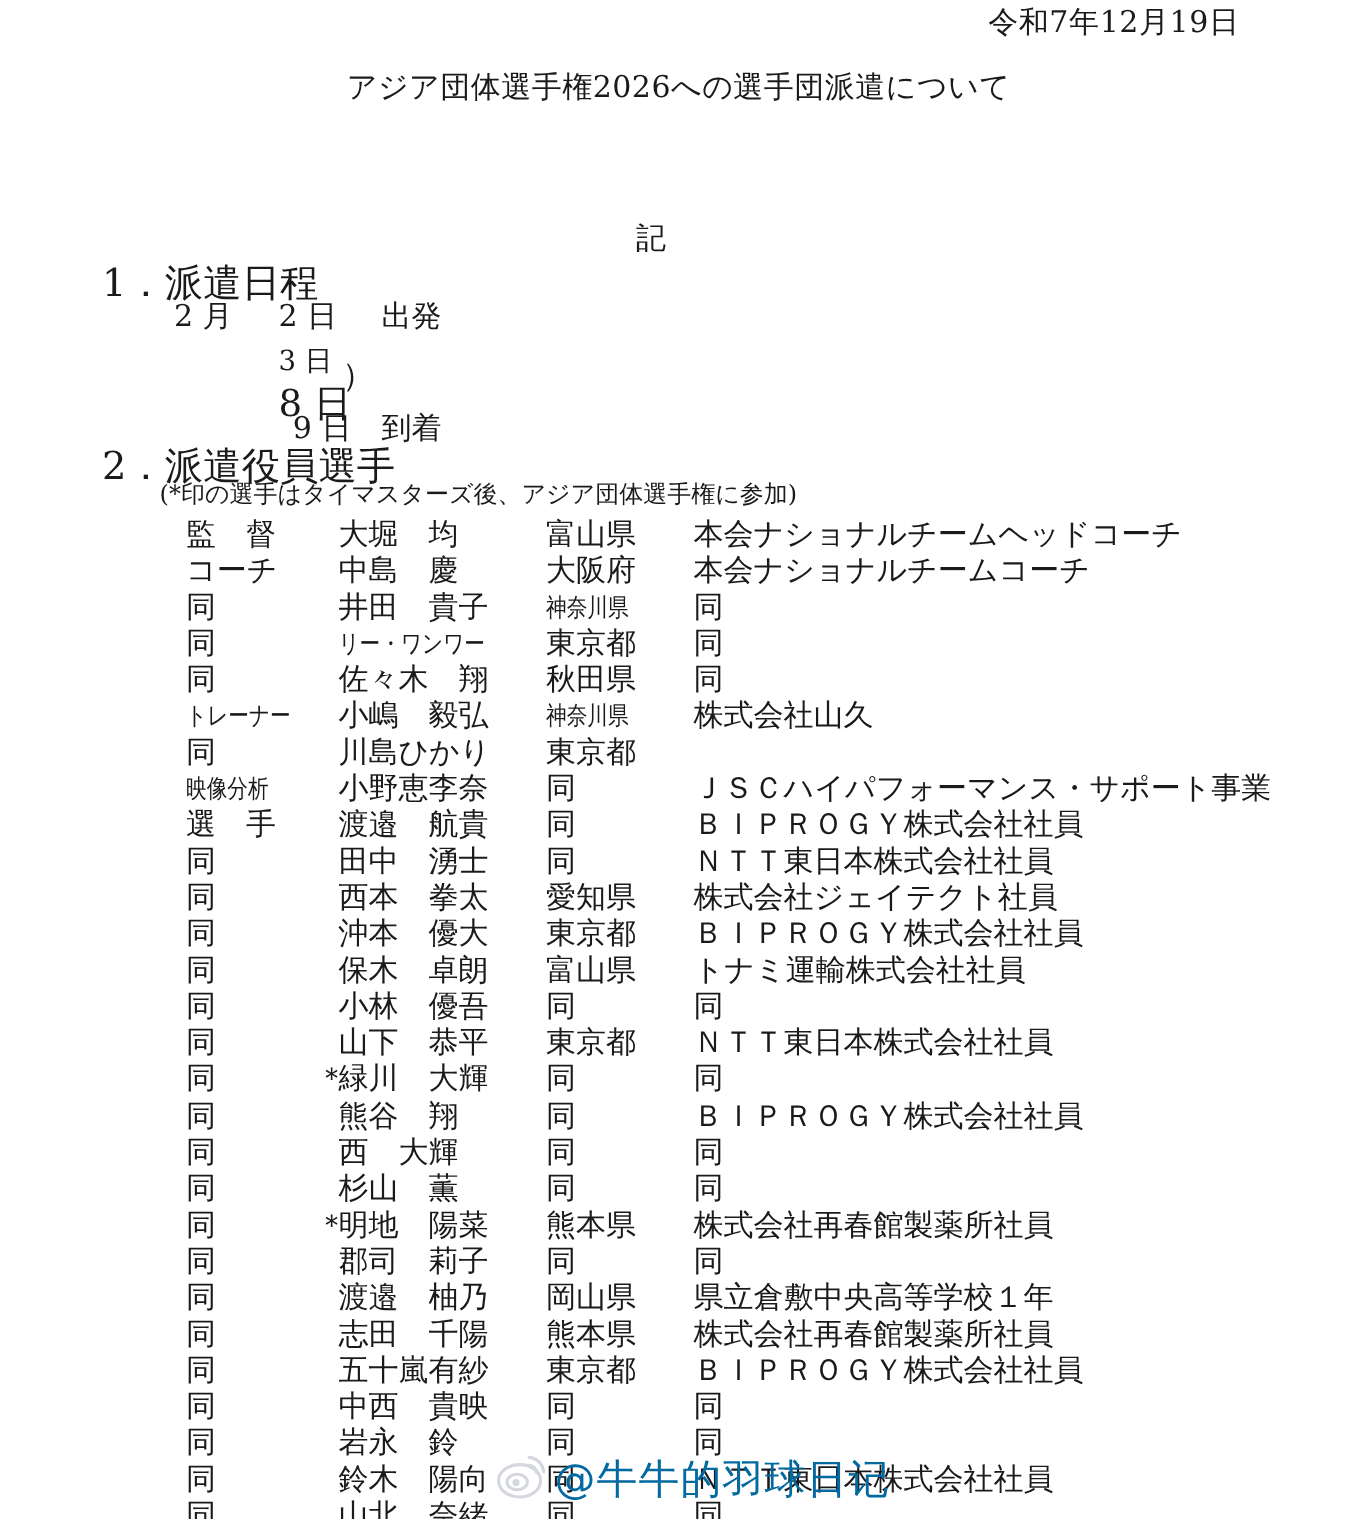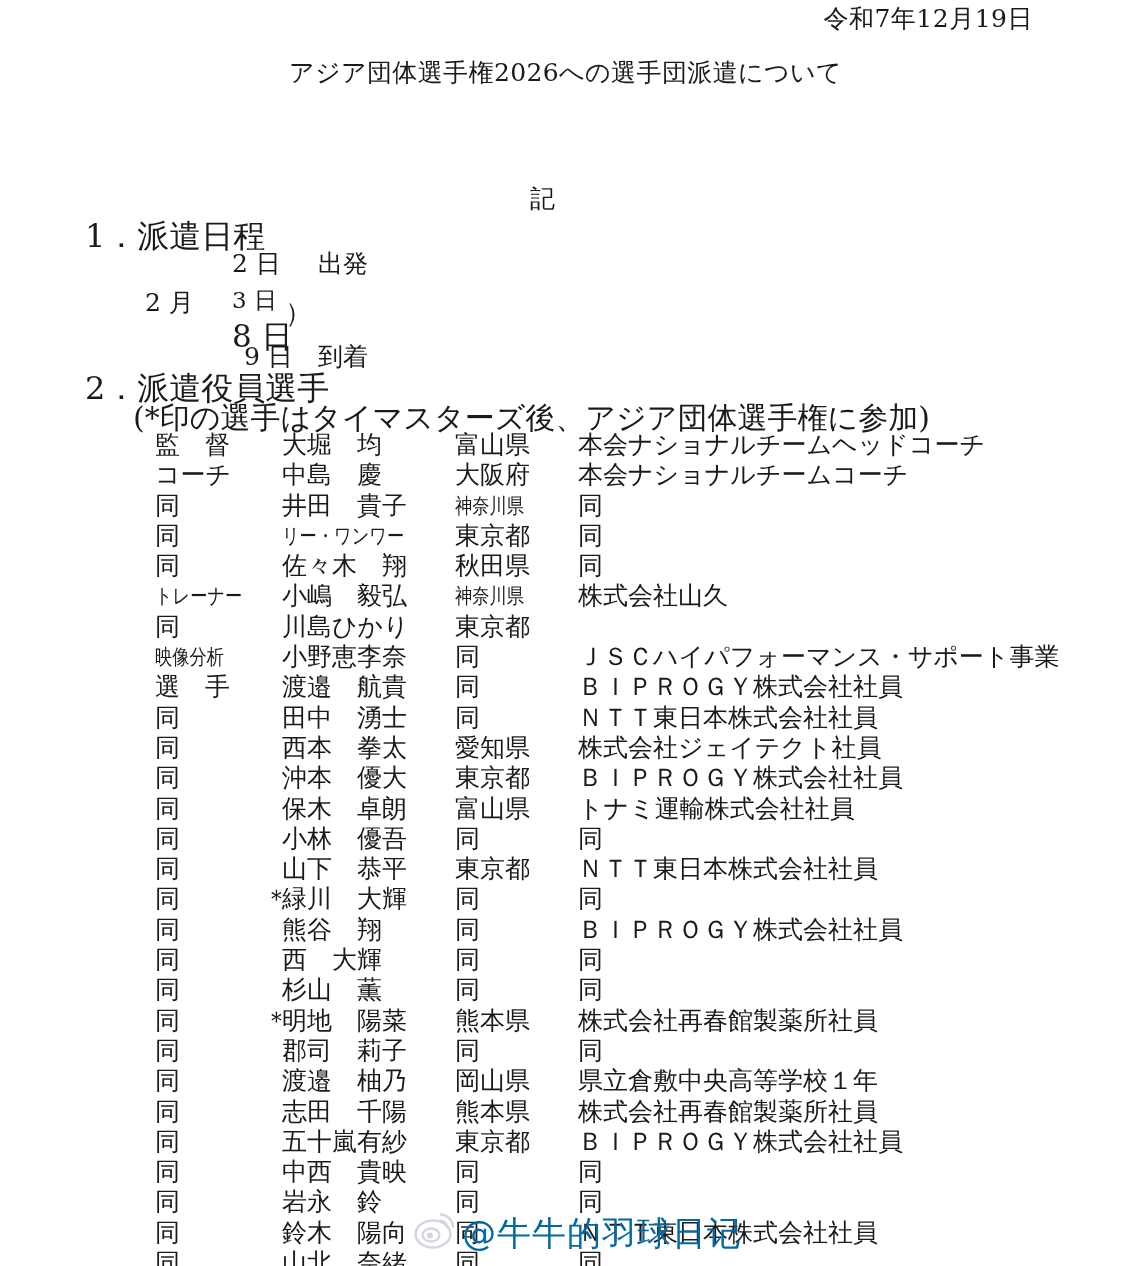--- a/index.html
+++ b/index.html
@@ -73,38 +73,38 @@
     font-size: 32px;
     white-space: nowrap;
   }
   #sec1-heading { top: 215px; }
   #sec2-heading { top: 367px; }
 
   .section-note {
     position: absolute;
     left: 133px;
     top: 398px;
-    font-size: 30px;
+    font-size: 20px;
     white-space: nowrap;
   }
 
   
   .schedule {
     position: absolute;
     left: 0;
     top: 243px;
     width: 1131px;
     height: 130px;
   }
   .sch-row {
     position: absolute;
     white-space: nowrap;
     font-size: 25px;
   }
-  .sch-month  { left: 145px; top: 4px; margin-top: 39px; }
+  .sch-month  { left: 145px; top: 4px; }
   .sch-d1     { left: 232px; top: 4px; }
   .sch-d1lbl  { left: 318px; top: 4px; }
   .sch-d2     { left: 232px; top: 42px; font-size: 23px; }
   .sch-d3     { left: 232px; top: 73px; font-size: 31px; }
   .sch-brace  { left: 285px; top: 52px; font-size: 27px; }
   .sch-event  { left: 313px; top: 52px; }
   .sch-d4     { left: 232px; top: 97px; margin-left: 12px; }
   .sch-d4lbl  { left: 318px; top: 97px; }
 
   

